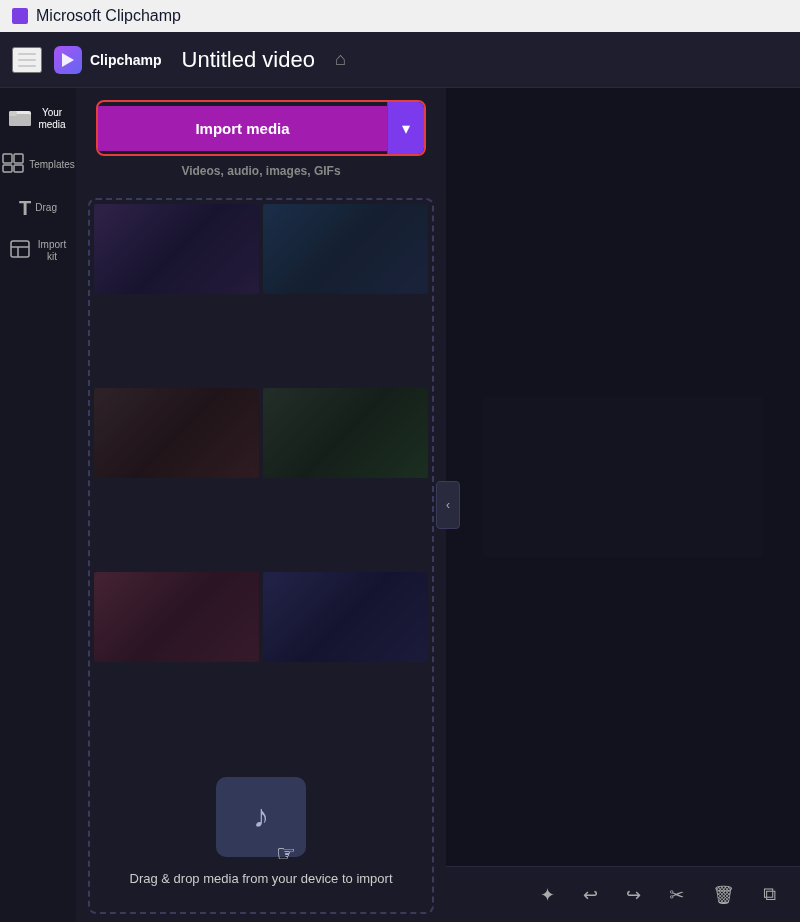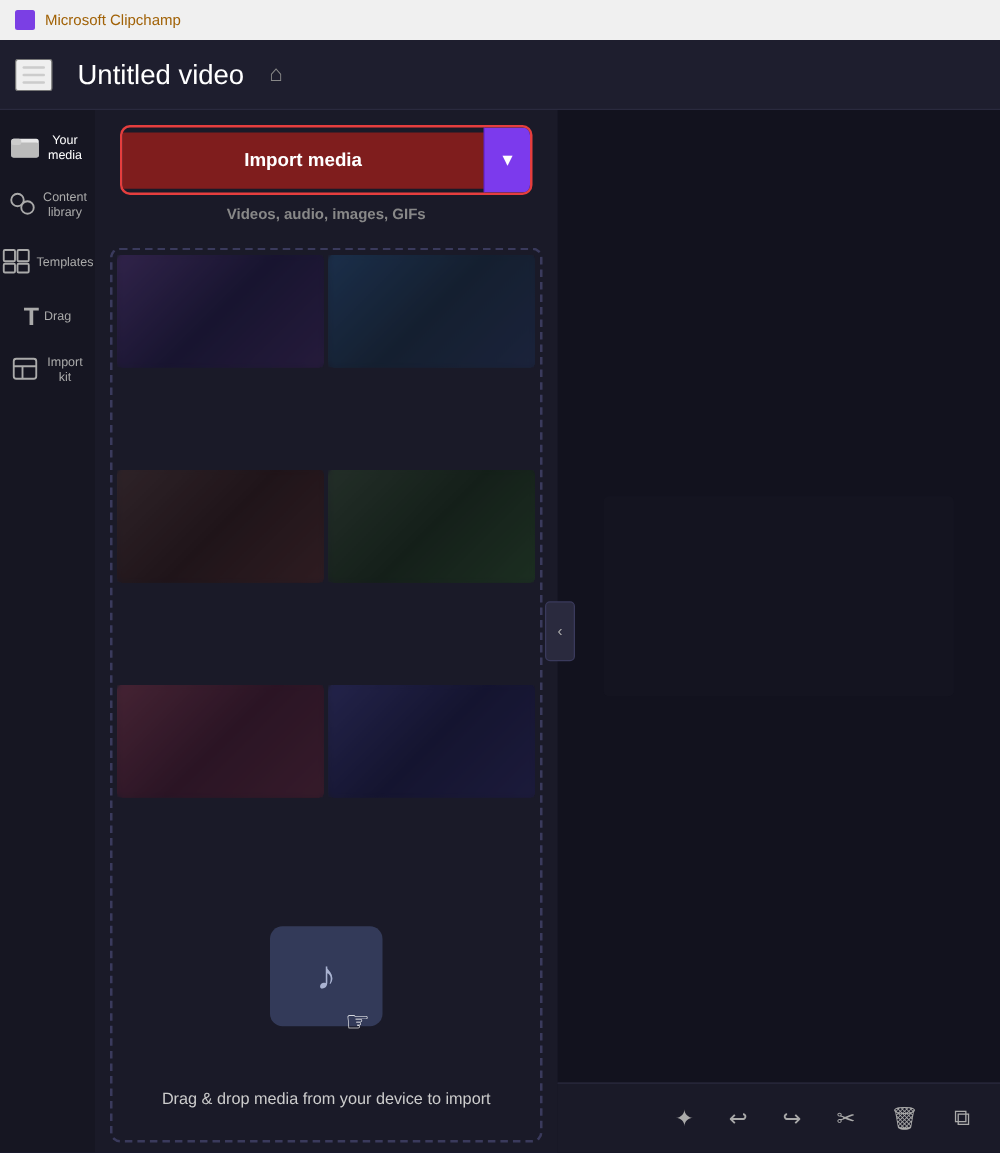--- a/index.html
+++ b/index.html
@@ -21,22 +21,22 @@
       padding: 0 12px;
       gap: 8px;
     }
     .title-bar-icon {
       width: 16px;
       height: 16px;
       background: #7b3fe4;
       border-radius: 2px;
     }
     .title-bar-text {
-      font-size: 12px;
-      color: #a16207;
+      font-size: 16px;
+      color: #0f172a;
     }
 
     
     .header-bar {
       height: 56px;
       background: #1e1e2e;
       display: flex;
       align-items: center;
       padding: 0 12px;
       gap: 12px;
@@ -147,21 +147,21 @@
       display: flex;
       align-items: center;
       gap: 0;
       border: 2.5px solid #e53e3e;
       border-radius: 8px;
       overflow: hidden;
       margin: 0 4px;
     }
     .import-btn {
       flex: 1;
-      background: #7f1d1d;
+      background: #a21caf;
       color: #fff;
       border: none;
       padding: 14px 20px;
       font-size: 15px;
       font-weight: 700;
       cursor: pointer;
       text-align: center;
     }
     .import-dropdown-btn {
       background: #7c3aed;
@@ -254,21 +254,20 @@
       position: absolute;
       bottom: -10px;
       right: 10px;
       font-size: 22px;
     }
     .drag-text {
       font-size: 13px;
       color: #ccc;
       text-align: right;
       line-height: 1.5;
-      margin-top: 36px;
     }
 
     
     .collapse-btn {
       position: absolute;
       right: -14px;
       top: 50%;
       transform: translateY(-50%);
       width: 24px;
       height: 48px;
@@ -331,49 +330,48 @@
   <div class="title-bar-icon"></div>
   <span class="title-bar-text">Microsoft Clipchamp</span>
 </div>
 
 <div class="header-bar">
   <button class="hamburger-btn">
     <span></span>
       <span></span>
       <span></span>
   </button>
+  <div class="logo-area">
+    <div class="logo-icon">
+      <svg width="18" height="18" viewBox="0 0 18 18">
+        <polygon points="3,2 15,9 3,16" fill="white" opacity="0.9"></polygon>
+      </svg>
+    </div>
+    <span class="logo-text">Clipchamp</span>
+  </div>
   <span class="video-title">Untitled video</span>
   <span class="cloud-icon">⌂</span>
 </div>
 
 <div class="app-body">
 
   <nav class="sidebar">
 
     <div class="sidebar-item active">
       <span class="icon">
         <svg width="24" height="22" viewBox="0 0 24 22">
           <rect x="1" y="5" width="22" height="15" rx="2" fill="#fff" opacity="0.9"></rect>
           <rect x="1" y="8" width="22" height="12" rx="2" fill="#bbb"></rect>
           <rect x="1" y="5" width="8" height="5" rx="2" fill="#ccc"></rect>
         </svg>
       </span>
       <span class="label">Your media</span>
     </div>
 
 
-    <div class="sidebar-item">
-      <span class="icon">
-        <svg width="24" height="22" viewBox="0 0 24 22">
-          <circle cx="8" cy="8" r="5" fill="none" stroke="#aaa" stroke-width="1.5"></circle>
-          <circle cx="16" cy="14" r="5" fill="none" stroke="#aaa" stroke-width="1.5"></circle>
-        </svg>
-      </span>
-      <span class="label">Content<br>library</span>
-    </div>
 
     <div class="sidebar-item">
       <span class="icon">
         <svg width="24" height="22" viewBox="0 0 24 22">
           <rect x="2" y="2" width="9" height="9" rx="1" fill="none" stroke="#aaa" stroke-width="1.5"></rect>
           <rect x="13" y="2" width="9" height="9" rx="1" fill="none" stroke="#aaa" stroke-width="1.5"></rect>
           <rect x="2" y="13" width="9" height="7" rx="1" fill="none" stroke="#aaa" stroke-width="1.5"></rect>
           <rect x="13" y="13" width="9" height="7" rx="1" fill="none" stroke="#aaa" stroke-width="1.5"></rect>
         </svg>
       </span>

